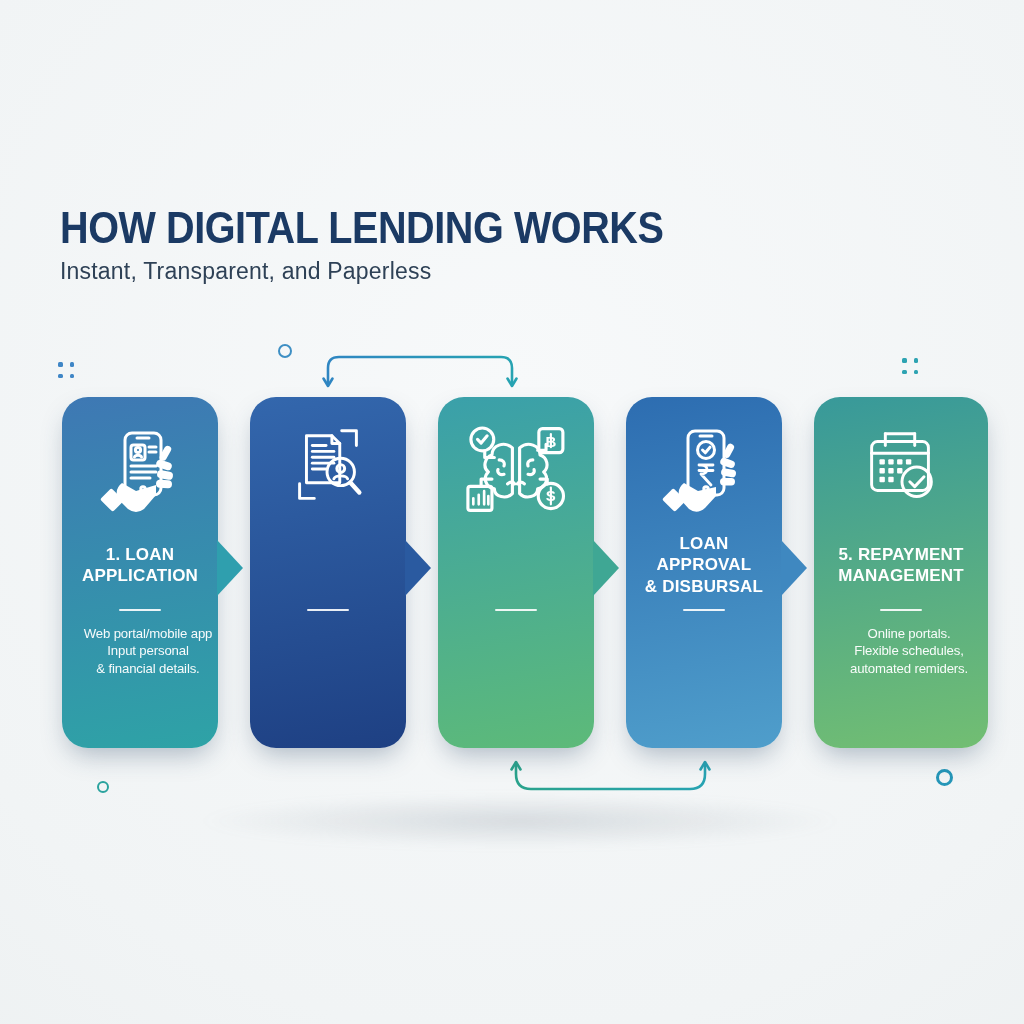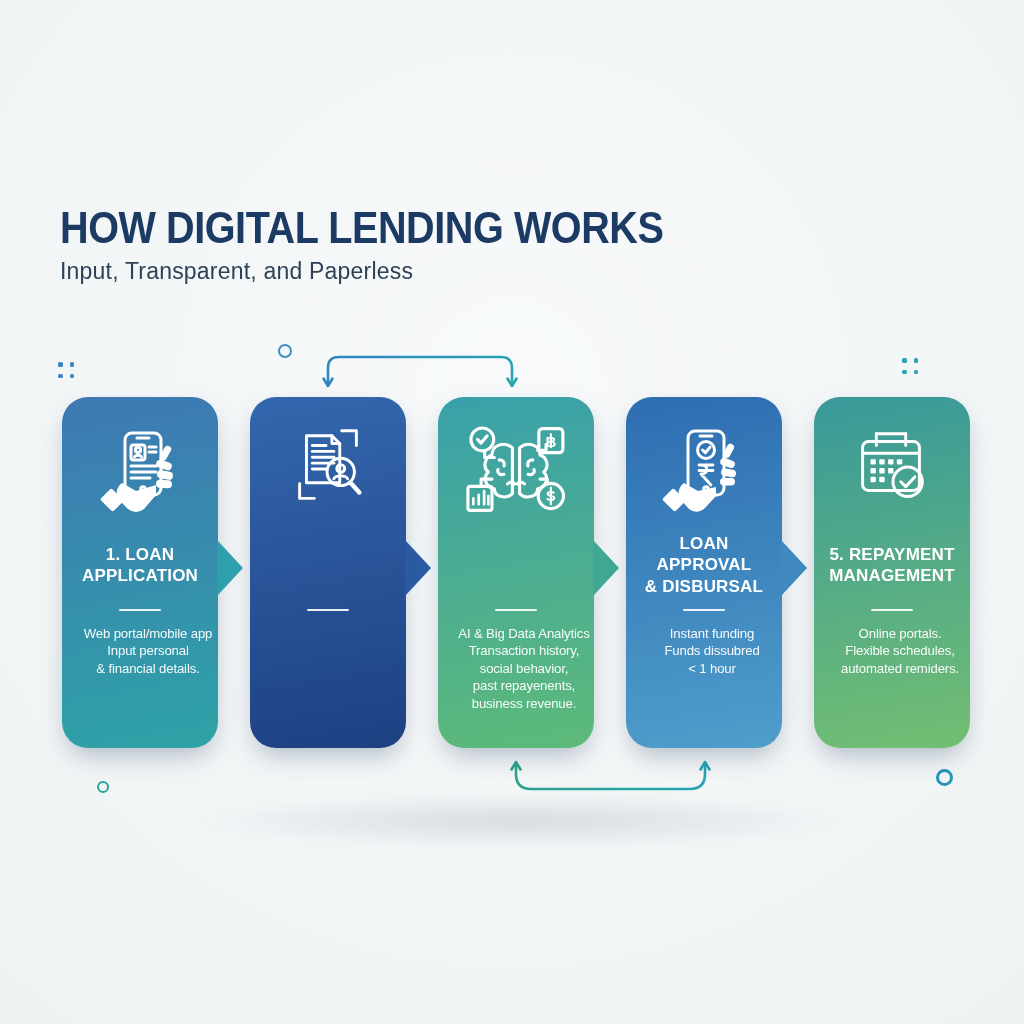--- a/index.html
+++ b/index.html
@@ -69,21 +69,21 @@
     background:radial-gradient(ellipse at center, rgba(100,115,130,.20), rgba(100,115,130,0) 65%);
     filter:blur(5px);
   }
 </style>
 </head>
 <body>
 
 <div class="canvas">
 
   <h1 class="title">HOW DIGITAL LENDING WORKS</h1>
-  <p class="subtitle">Input, Transparent, and Paperless</p>
+  <p class="subtitle">Instant, Transparent, and Paperless</p>
 
   <div class="dots dots-left">
       <span></span>
       <span></span>
       <span></span>
       <span></span>
     </div>
   <div class="dots dots-right">
       <span></span>
       <span></span>
@@ -199,25 +199,20 @@
             <rect x="67" y="8" width="20" height="20" rx="3"></rect>
             <circle cx="77" cy="64" r="10.5"></circle>
             <line x1="77" y1="12.5" x2="77" y2="23.5" stroke-width="1.8"></line>
             <line x1="77" y1="57" x2="77" y2="71" stroke-width="1.8"></line>
           </g>
           <text x="77" y="23" font-size="12.5" font-weight="bold" fill="#fff" text-anchor="middle" font-family="Liberation Sans, sans-serif">B</text>
           <text x="77" y="68.5" font-size="12.5" font-weight="bold" fill="#fff" text-anchor="middle" font-family="Liberation Sans, sans-serif">S</text>
         </svg>
       </div>
       <div class="divider"></div>
-      <p class="card-body">AI &amp; Big Data Analytics
-Transaction history,
-social behavior,
-past repayenents,
-business revenue.</p>
       <span class="chev" style="border-left-color: rgb(63, 167, 148);"></span>
     </section>
 
     <section class="card" style="background: linear-gradient(170deg, rgb(45, 109, 177), rgb(79, 158, 203));">
       <div class="icon-wrap">
         <svg width="96" height="96" viewBox="0 0 96 96">
           <g fill="none" stroke="#fff" stroke-width="3" stroke-linecap="round" stroke-linejoin="round">
             <rect x="32" y="10" width="36" height="64" rx="7"></rect>
             <line x1="44" y1="15" x2="56" y2="15"></line>
             <circle cx="50" cy="68" r="2.2"></circle>
@@ -233,27 +228,24 @@
             <rect x="64" y="57" width="15" height="7.5" rx="3.7"></rect>
             <rect x="69" y="22" width="7" height="15" rx="3.5" transform="rotate(28 72 30)"></rect>
             <path d="M28 62 Q20 68 24 78 L33 88 Q41 94 49 87 L60 75 60 66 42 70 Z"></path>
             <rect x="10" y="70" width="16" height="18" rx="2" transform="rotate(-45 18 79)"></rect>
           </g>
         </svg>
       </div>
       <h2 class="card-title">LOAN APPROVAL
 &amp; DISBURSAL</h2>
       <div class="divider"></div>
-      <p class="card-body">Instant funding
-Funds dissubred
-&lt; 1 hour</p>
       <span class="chev" style="border-left-color: rgb(63, 136, 192);"></span>
     </section>
 
-    <section class="card" style="background: linear-gradient(170deg, rgb(56, 153, 154), rgb(114, 190, 114));">
+    <section class="card" style="background: linear-gradient(170deg, rgb(56, 153, 154), rgb(114, 190, 114)); padding-left: 18px;">
       <div class="icon-wrap">
         <svg width="94" height="94" viewBox="0 0 96 96">
           <g fill="none" stroke="#fff" stroke-width="3" stroke-linecap="round" stroke-linejoin="round">
             <rect x="18" y="20" width="58" height="50" rx="6"></rect>
             <line x1="18" y1="32" x2="76" y2="32"></line>
             <line x1="32" y1="12" x2="32" y2="24"></line>
             <line x1="62" y1="12" x2="62" y2="24"></line>
             <line x1="32" y1="12" x2="62" y2="12"></line>
           </g>
           <g fill="#fff">

